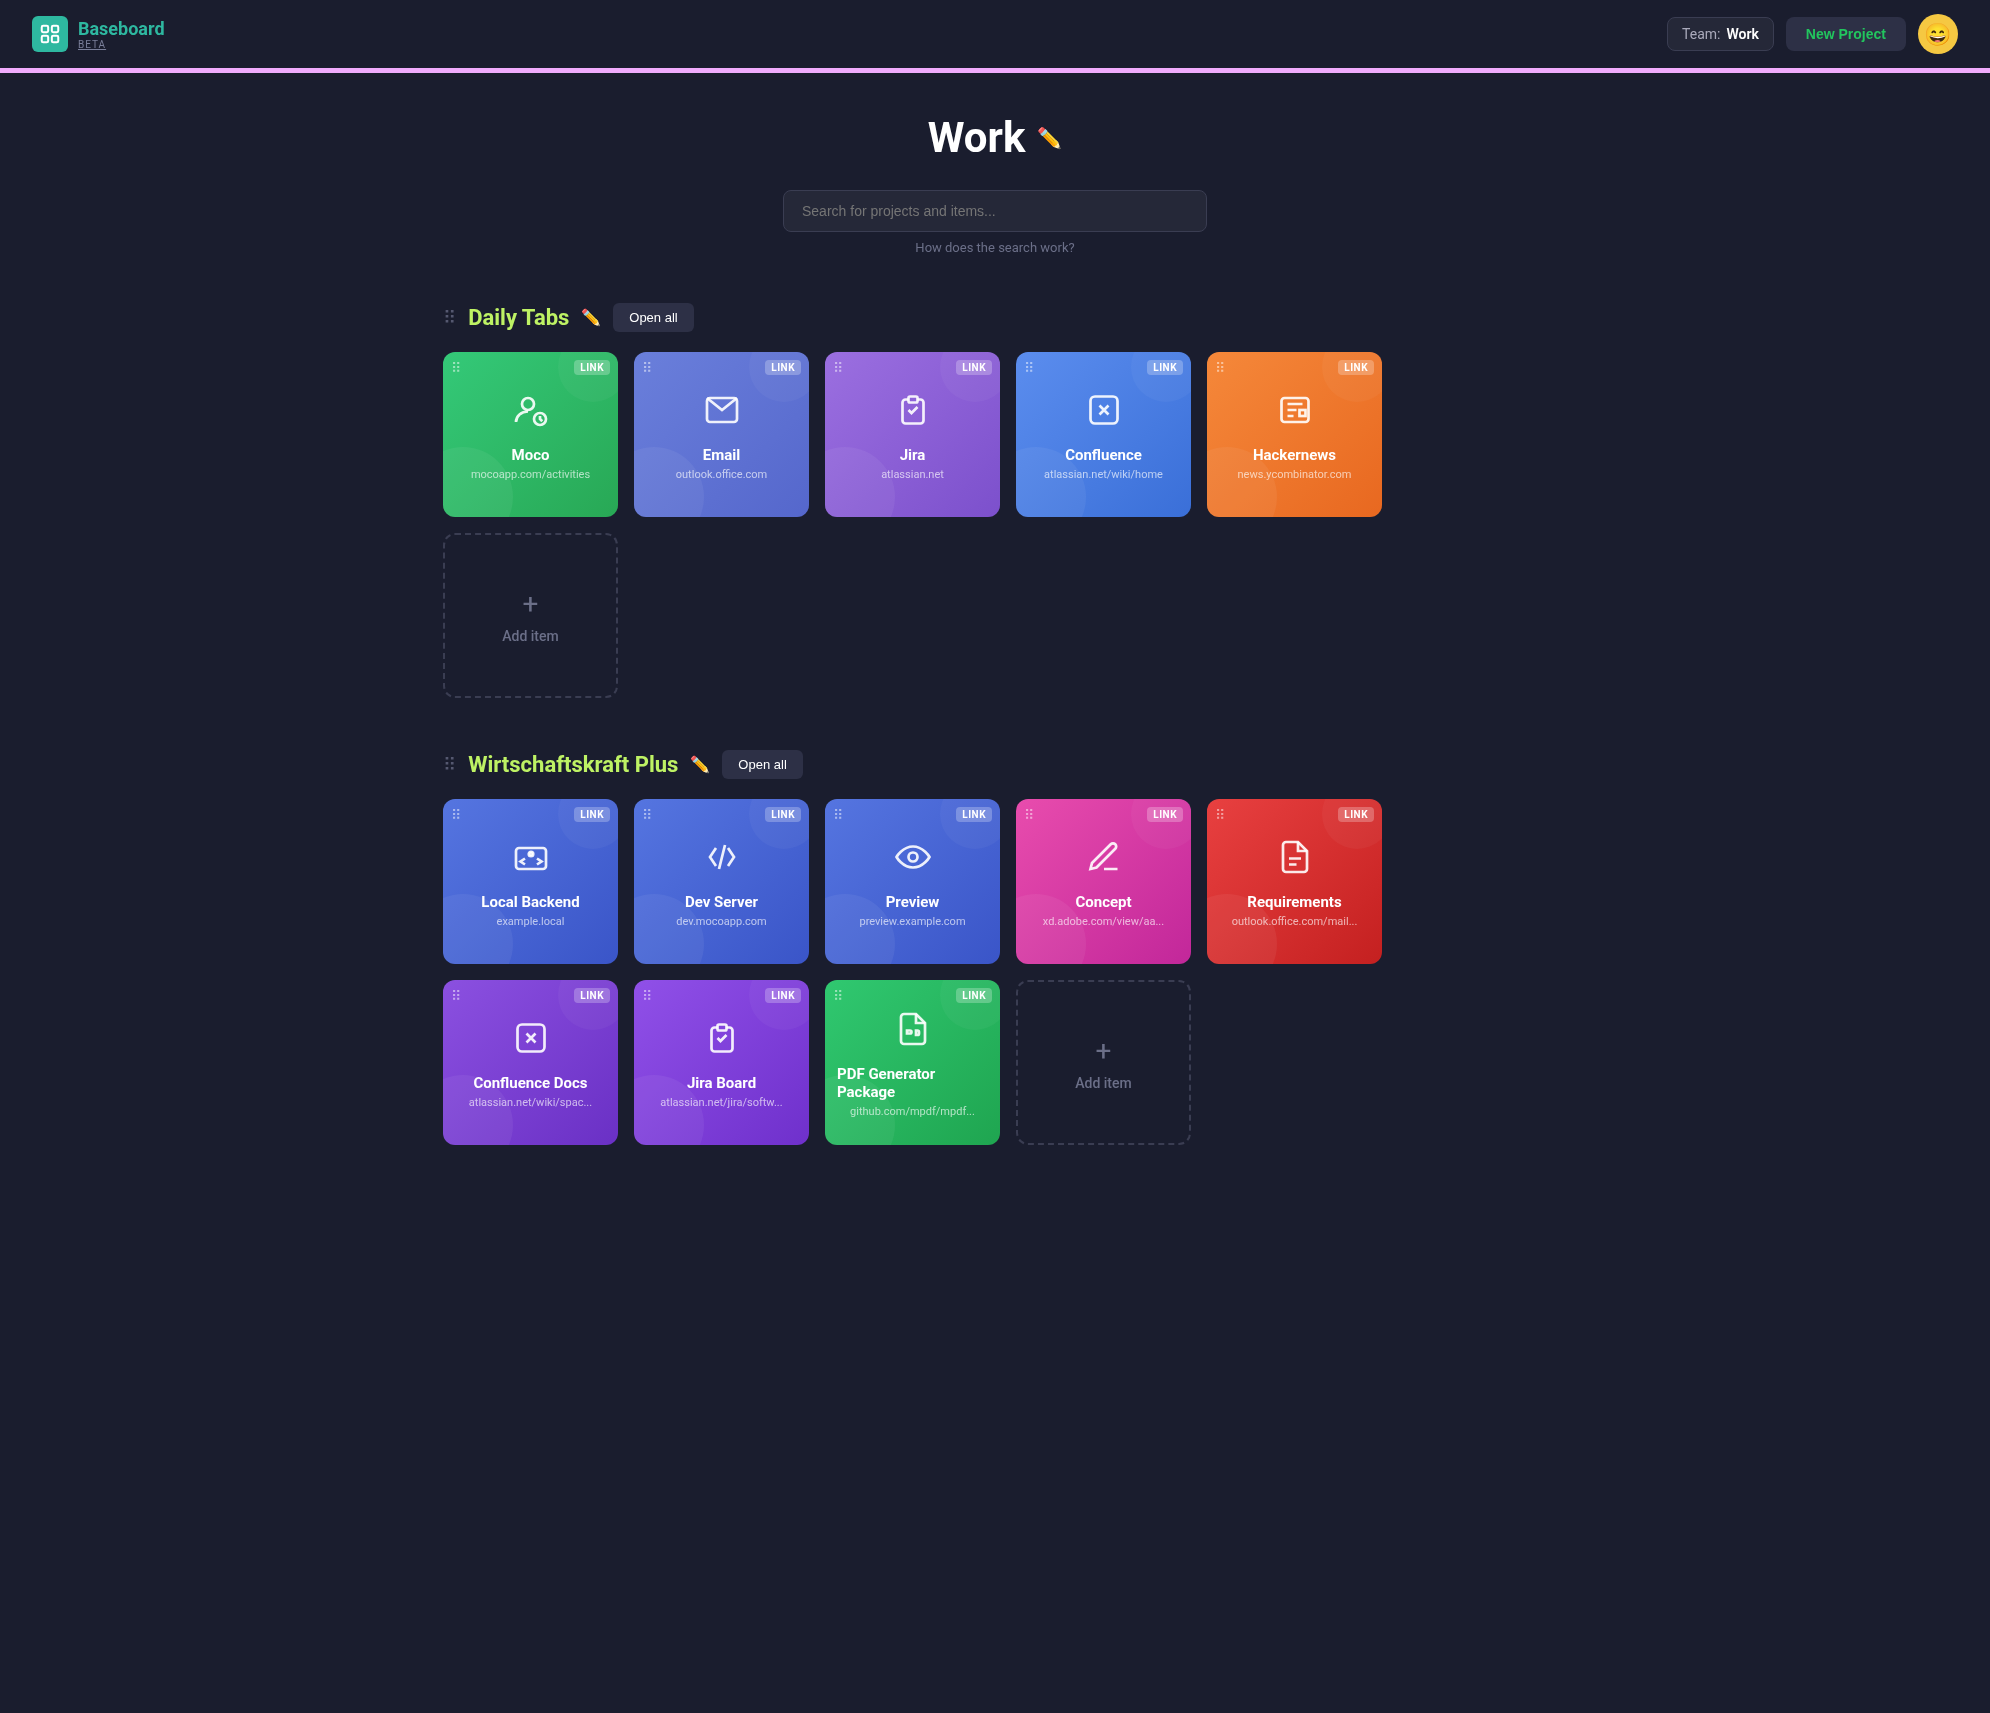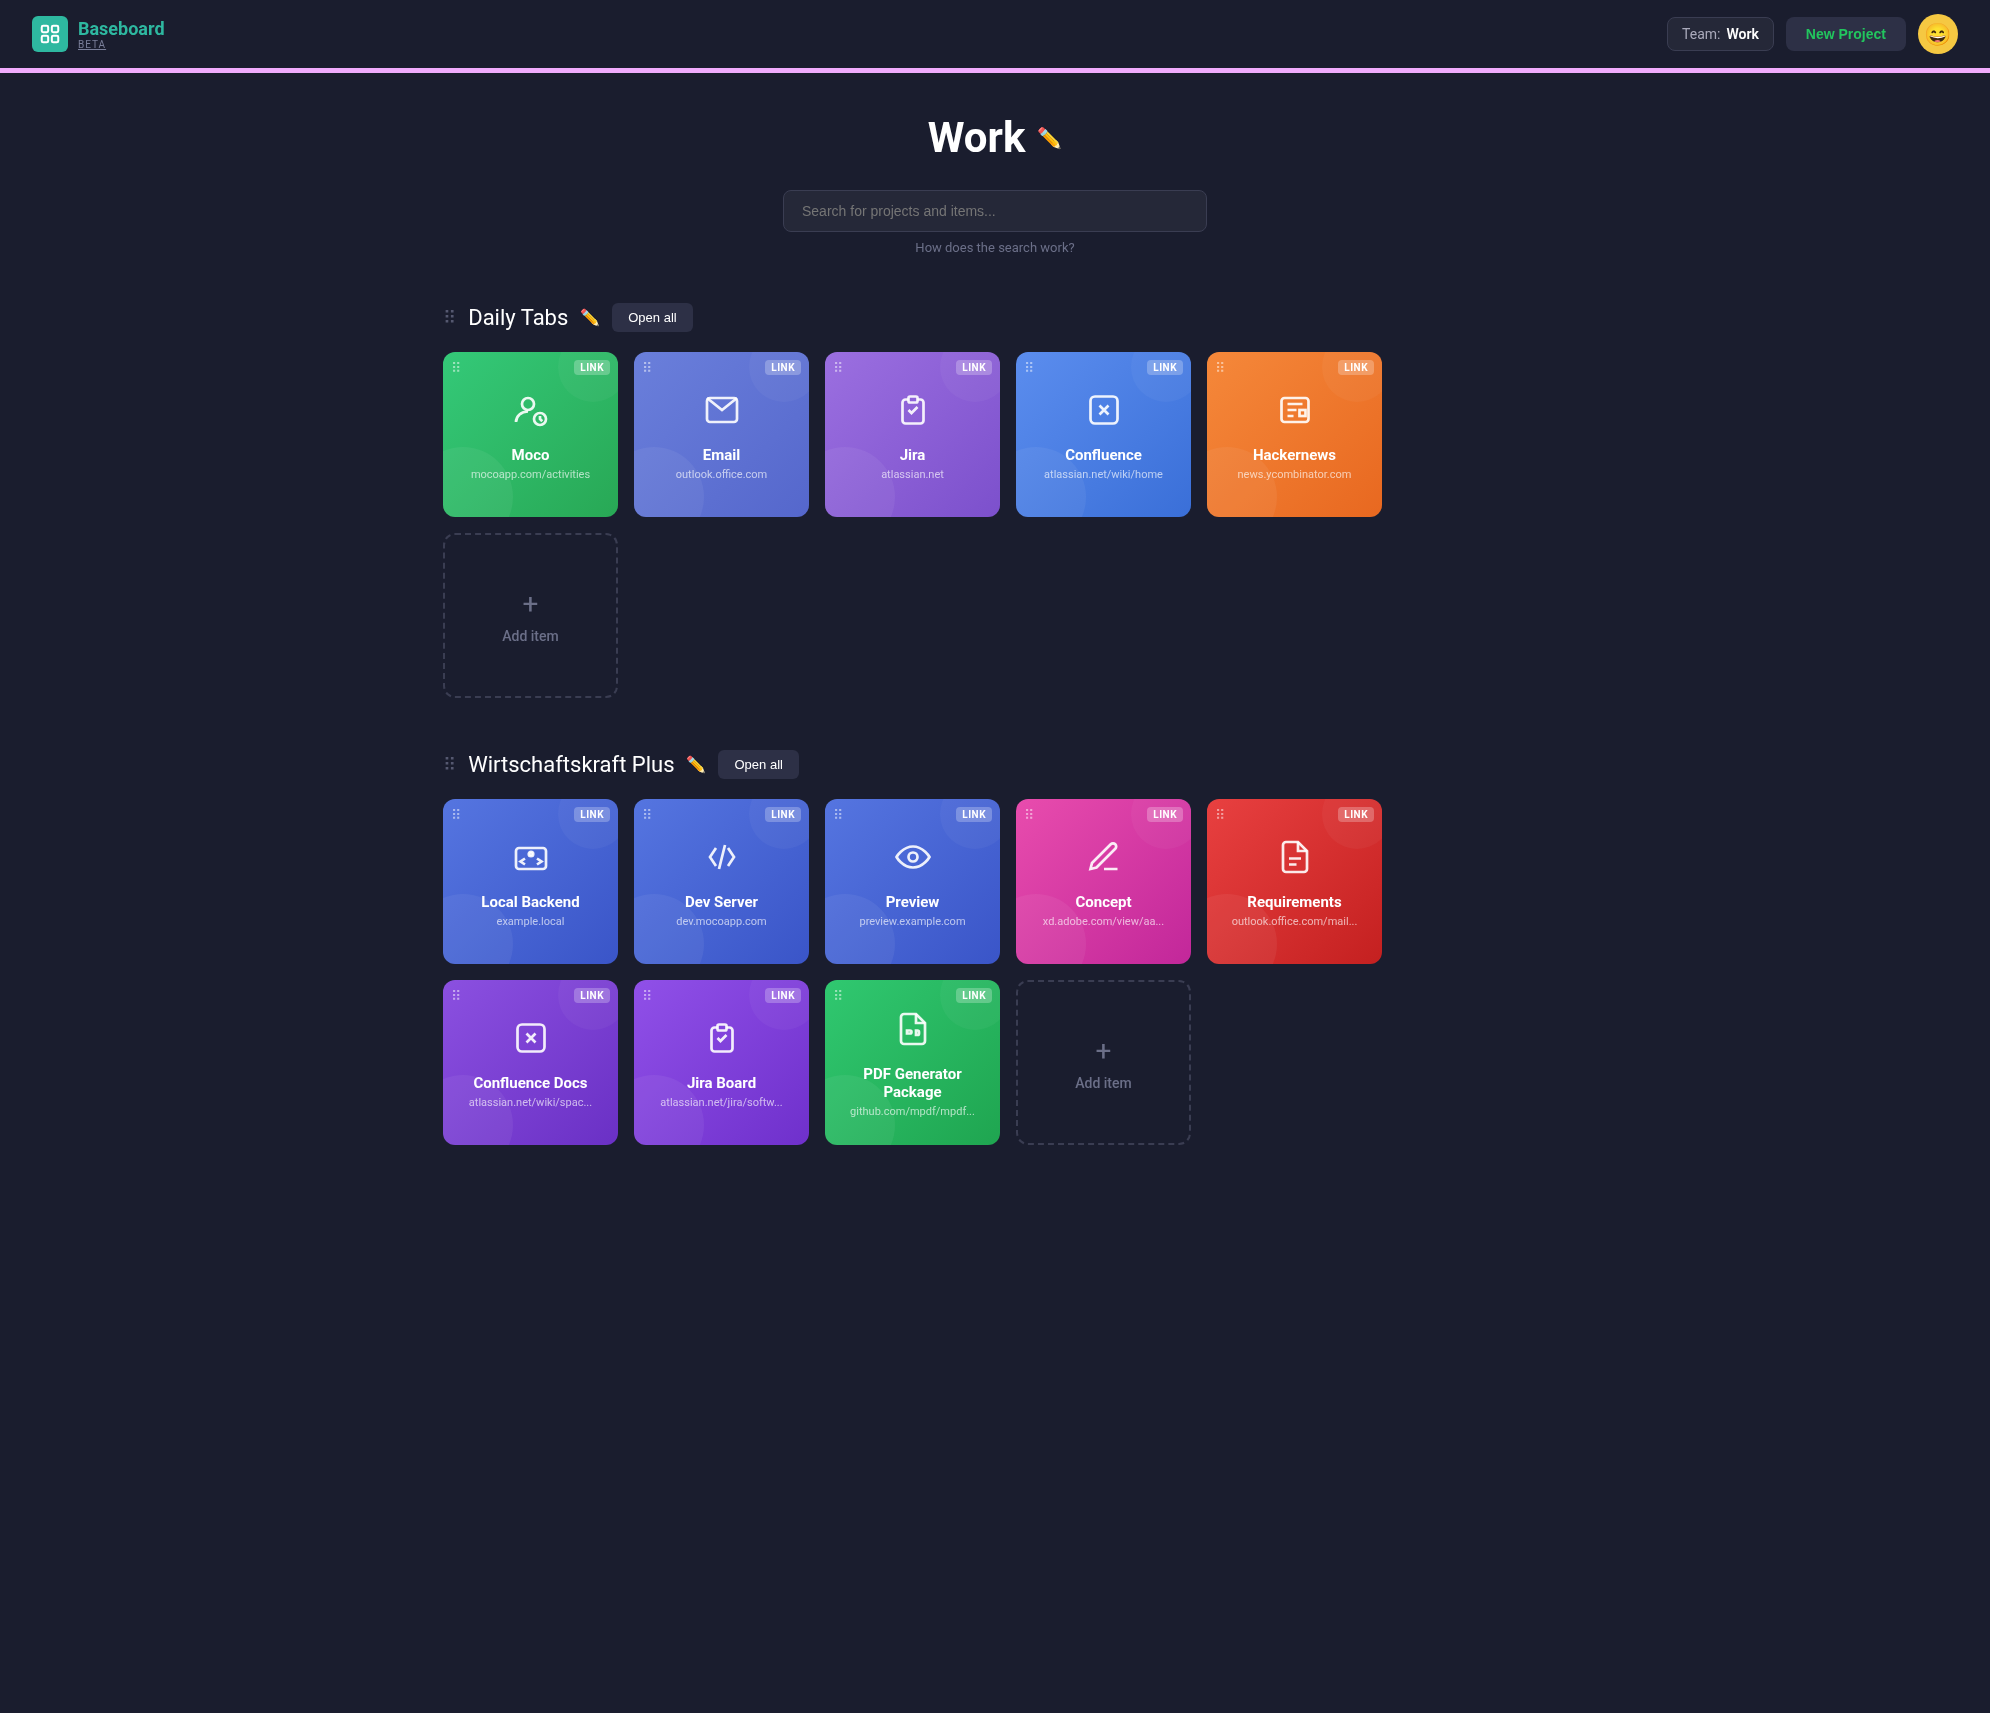--- a/index.html
+++ b/index.html
@@ -132,22 +132,22 @@
       gap: 12px;
       margin-bottom: 20px;
     }
     .drag-handle {
       color: #555870;
       font-size: 18px;
       cursor: grab;
     }
     .section-title {
       font-size: 22px;
-      font-weight: 400;
-      color: #ffffff;
+      font-weight: 700;
+      color: #bef264;
     }
     .section-edit { color: #7a7f9a; cursor: pointer; font-size: 16px; }
     .open-all-btn {
       background: #2d3046;
       border: none;
       border-radius: 6px;
       color: #fff;
       font-size: 13px;
       font-weight: 500;
       padding: 7px 16px;
@@ -197,21 +197,20 @@
     .card-icon {
       font-size: 32px;
       margin-bottom: 10px;
       color: rgba(255,255,255,0.9);
     }
     .card-icon svg { width: 36px; height: 36px; fill: none; stroke: rgba(255,255,255,0.9); stroke-width: 1.8; }
     .card-title {
       font-size: 15px;
       font-weight: 700;
       color: #fff;
-      text-align: center;
       margin-bottom: 4px;
     }
     .card-url {
       font-size: 11px;
       color: rgba(255,255,255,0.65);
       text-align: center;
       word-break: break-all;
     }
 
     

